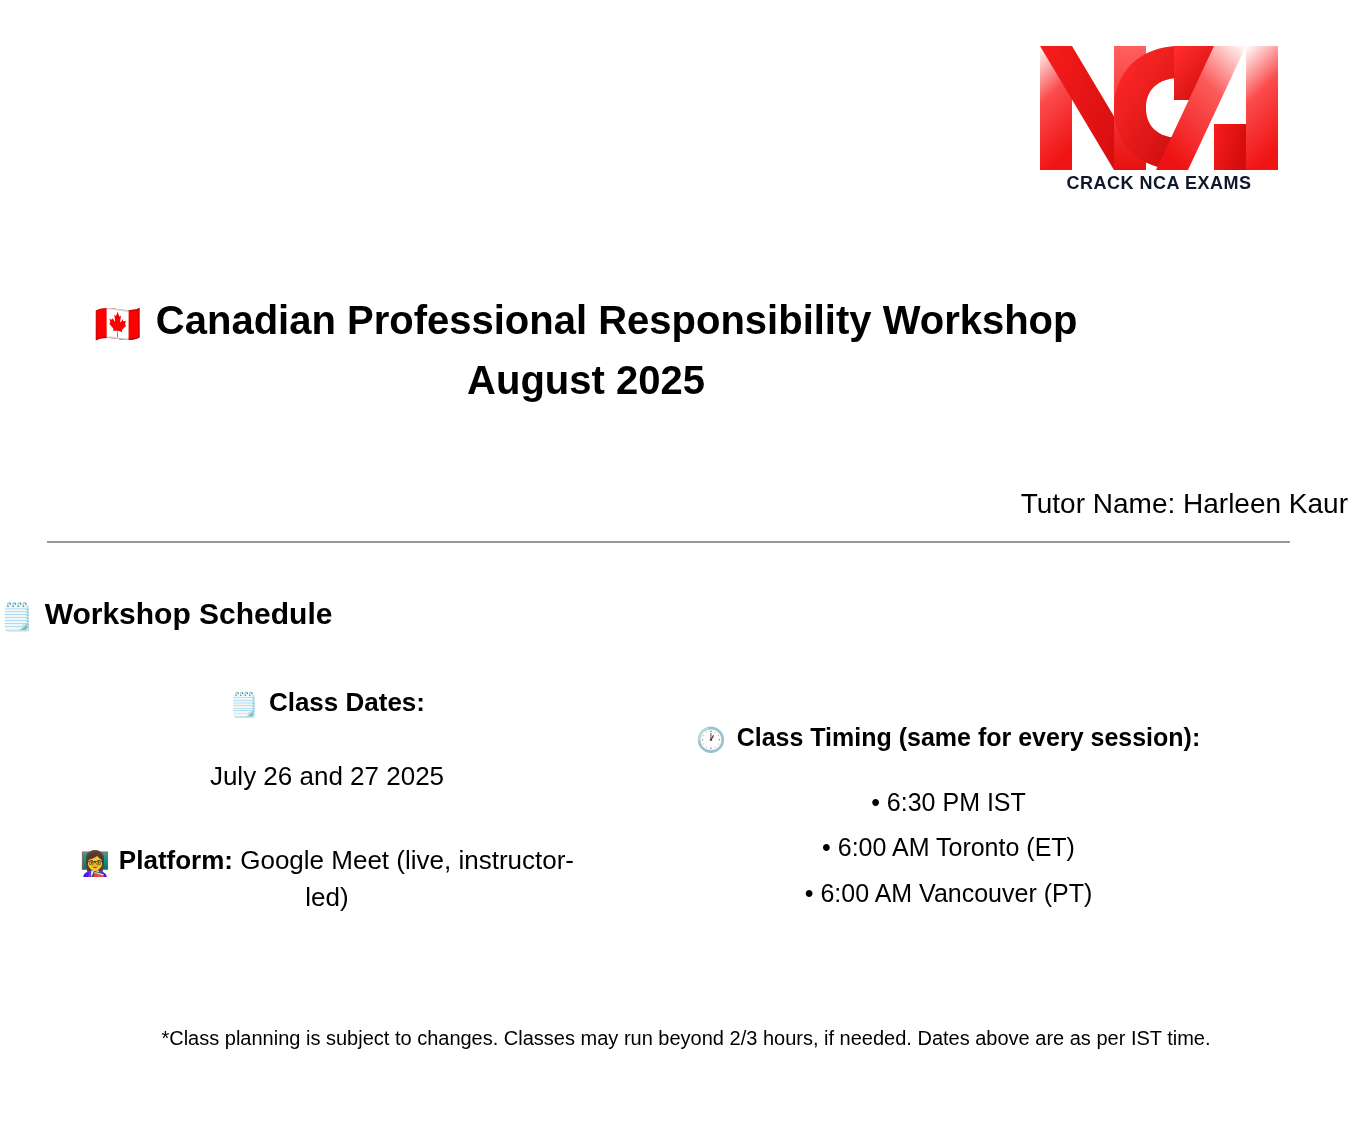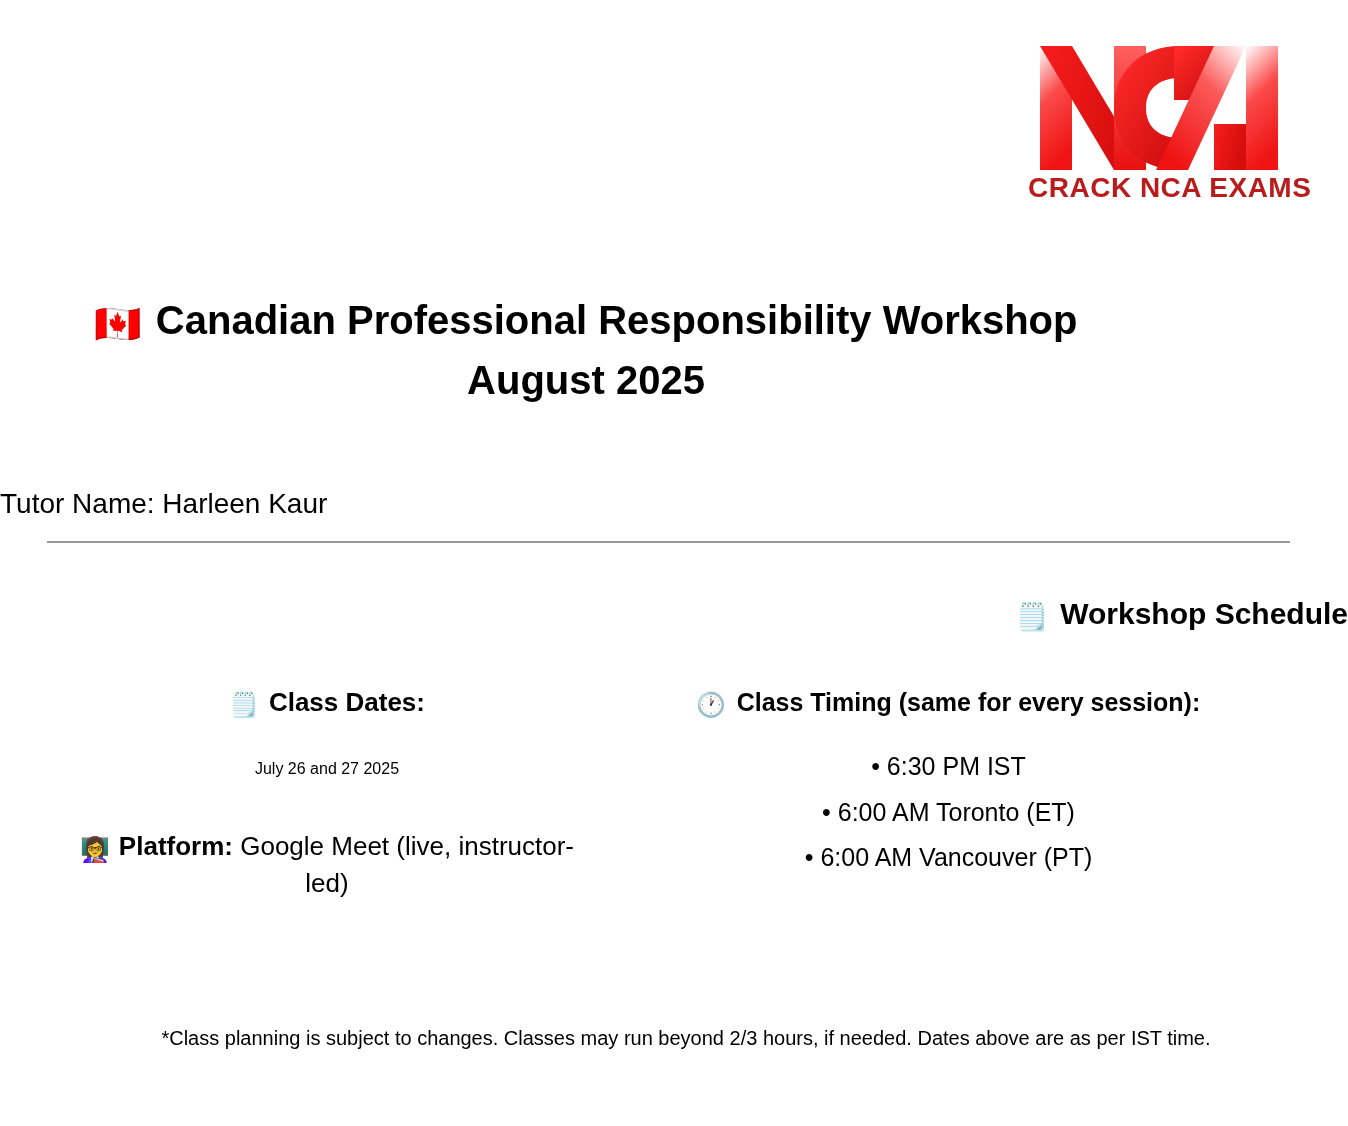--- a/index.html
+++ b/index.html
@@ -25,23 +25,23 @@
     text-align: center;
   }
   .logo-mark {
     width: 262px;
     height: 140px;
     display: block;
   }
   .logo-wordmark {
     font-family: "Liberation Sans", sans-serif;
     font-weight: bold;
-    font-size: 28px;
+    font-size: 18px;
     letter-spacing: 0.5px;
-    color: #b91c1c;
+    color: #0f172a;
     line-height: 1;
     margin-top: -4px;
     white-space: nowrap;
   }
 
   
   .title-wrap {
     position: absolute;
     top: 292px;
     left: 0;
@@ -61,59 +61,59 @@
     font-size: 38px;
     vertical-align: -3px;
     margin-right: 14px;
   }
 
   .tutor-line {
     position: absolute;
     top: 484px;
     left: 0;
     width: 1348px;
-    text-align: left;
+    text-align: right;
     font-size: 28px;
     line-height: 1.4;
   }
 
   .divider {
     position: absolute;
     top: 541px;
     left: 47px;
     width: 1243px;
     height: 2px;
     background: #999999;
   }
 
   
   .schedule-heading {
     position: absolute;
     top: 594px;
     left: 0;
     width: 1348px;
-    text-align: right;
+    text-align: left;
     font-size: 30px;
     font-weight: bold;
     line-height: 1.35;
   }
   .schedule-heading .emo {
     font-size: 27px;
     vertical-align: -2px;
     margin-right: 11px;
   }
 
   
   .columns {
     position: absolute;
     top: 686px;
     left: 47px;
     width: 1243px;
     display: flex;
-    align-items: flex-start;
+    align-items: flex-end;
   }
   .col {
     box-sizing: border-box;
     text-align: center;
   }
   .col-left  { width: 560px; padding: 0 20px; }
   .col-right { width: 683px; padding: 0 10px; }
 
   .col-heading {
     font-size: 26px;
@@ -121,21 +121,21 @@
     line-height: 1.3;
   }
   .col-heading .emo {
     font-size: 24px;
     vertical-align: -2px;
     margin-right: 10px;
   }
   .col-heading-timing { font-size: 25px; }
 
   .col-body {
-    font-size: 16px;
+    font-size: 26px;
     line-height: 1.42;
   }
   .dates-value { margin-top: 38px; }
 
   .platform-line {
     margin-top: 48px;
     font-size: 26px;
     line-height: 1.38;
   }
   .platform-line .emo {

